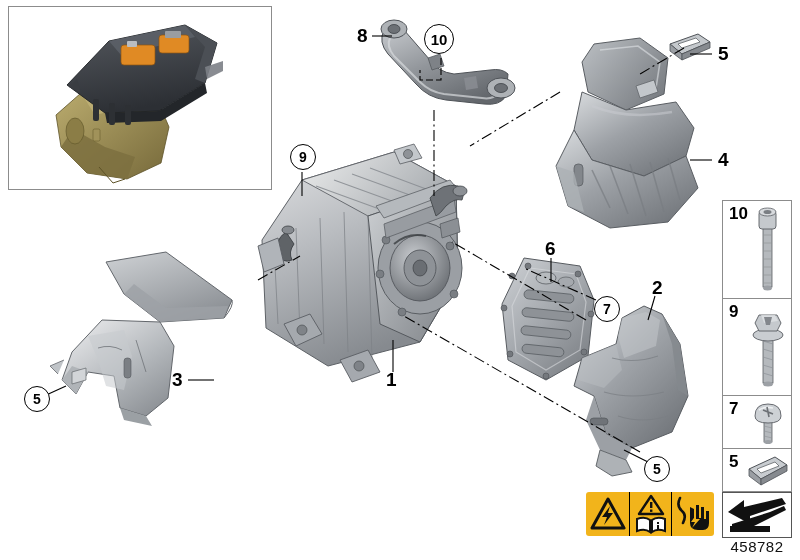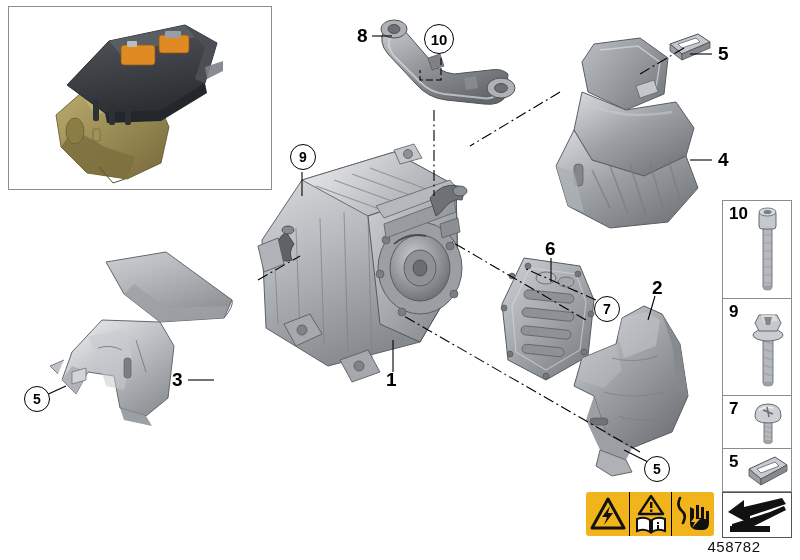--- a/index.html
+++ b/index.html
@@ -462,15 +462,15 @@
     <div class="hazard-cell" style="width:42px;height:44px;">
       <svg width="38" height="38" viewBox="0 0 38 38">
         <path d="M6,3 Q2,11 8,16 Q13,20 9,28" fill="none" stroke="#111" stroke-width="2.6" stroke-linecap="round"></path>
         <path d="M16,12 L16,28 Q16,35 24,35 L29,35 Q35,35 35,28 L35,16 L32,16 L32,24
                  L30,24 L30,12 L27,12 L27,23 L25,23 L25,10 L22,10 L22,23 L20,23 L20,14 Z" fill="#111"></path>
         <path d="M22,20 L17,27 L21,27 L18,33 L26,24 L22,24 Z" fill="#f2b41b"></path>
       </svg>
     </div>
   </div>
 
-  <div class="abs partnum" style="left:691px;top:538px;width:86px;text-align:center;">458782</div>
+  <div class="abs partnum" style="left:714px;top:538px;width:86px;text-align:center;">458782</div>
 
 </div>
 
 </body></html>

